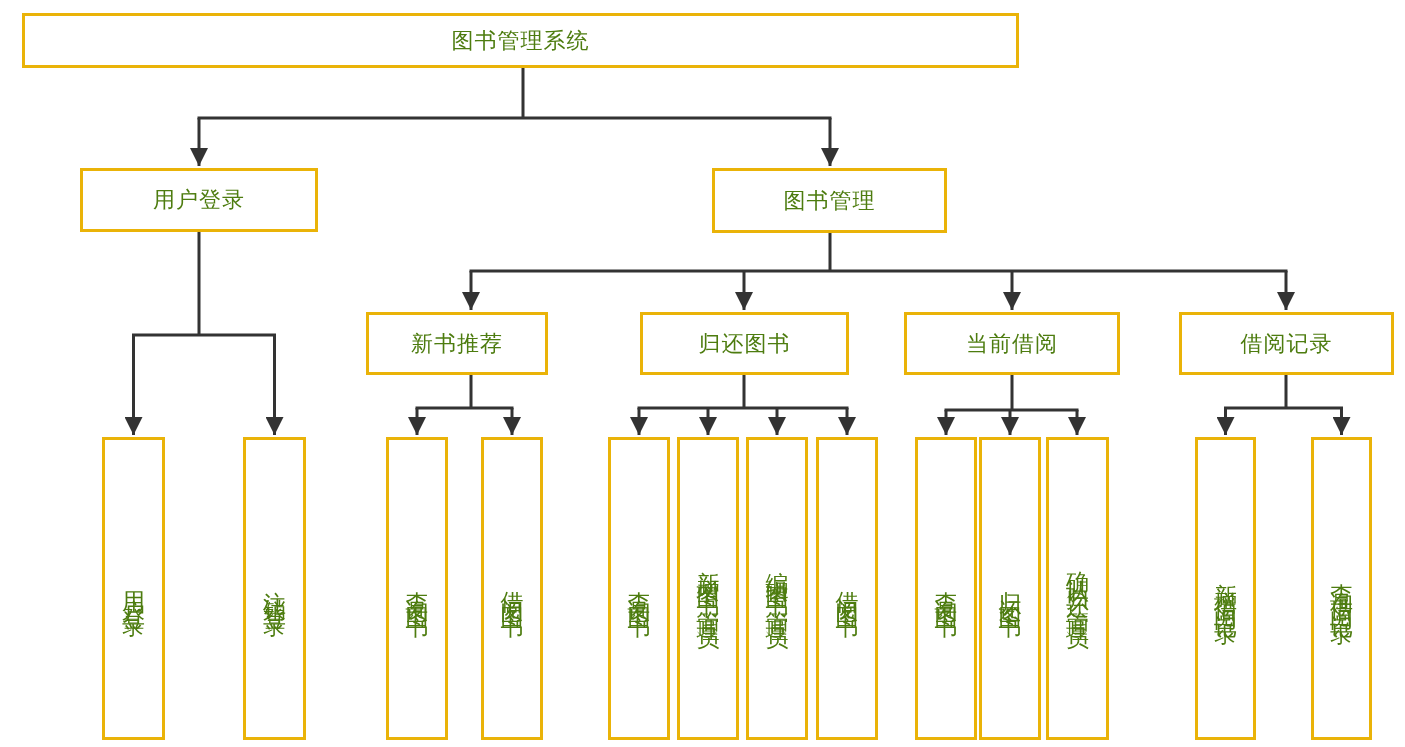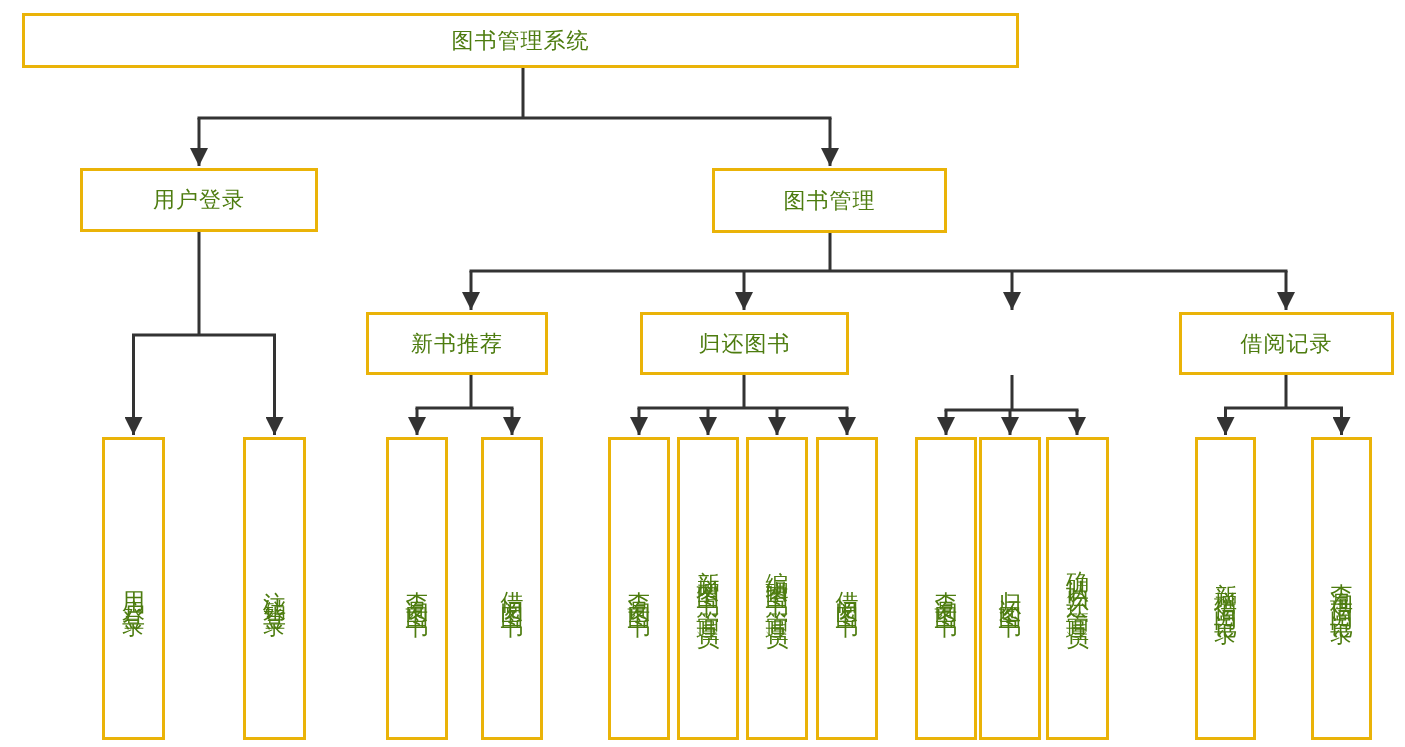--- a/index.html
+++ b/index.html
@@ -93,20 +93,21 @@
     </g>
   </svg>
 
   <div class="node node-h" style="left:22px;top:13px;width:997px;height:55px;">图书管理系统</div>
 
   <div class="node node-h" style="left:80px;top:168px;width:238px;height:64px;">用户登录</div>
   <div class="node node-h" style="left:712px;top:168px;width:235px;height:65px;">图书管理</div>
 
   <div class="node node-h" style="left:366px;top:312px;width:182px;height:63px;">新书推荐</div>
   <div class="node node-h" style="left:640px;top:312px;width:209px;height:63px;">归还图书</div>
+  <div class="node node-h" style="left:904px;top:312px;width:216px;height:63px;">当前借阅</div>
   <div class="node node-h" style="left:1179px;top:312px;width:215px;height:63px;">借阅记录</div>
 
   <div class="node node-v" style="left:102px;top:437px;width:63px;height:303px;">用户登录</div>
   <div class="node node-v" style="left:243px;top:437px;width:63px;height:303px;">注销登录</div>
 
   <div class="node node-v" style="left:386px;top:437px;width:62px;height:303px;">查询图书</div>
   <div class="node node-v" style="left:481px;top:437px;width:62px;height:303px;">借阅图书</div>
 
   <div class="node node-v" style="left:608px;top:437px;width:62px;height:303px;">查询图书</div>
   <div class="node node-v" style="left:677px;top:437px;width:62px;height:303px;">新增图书（管理员）</div>

